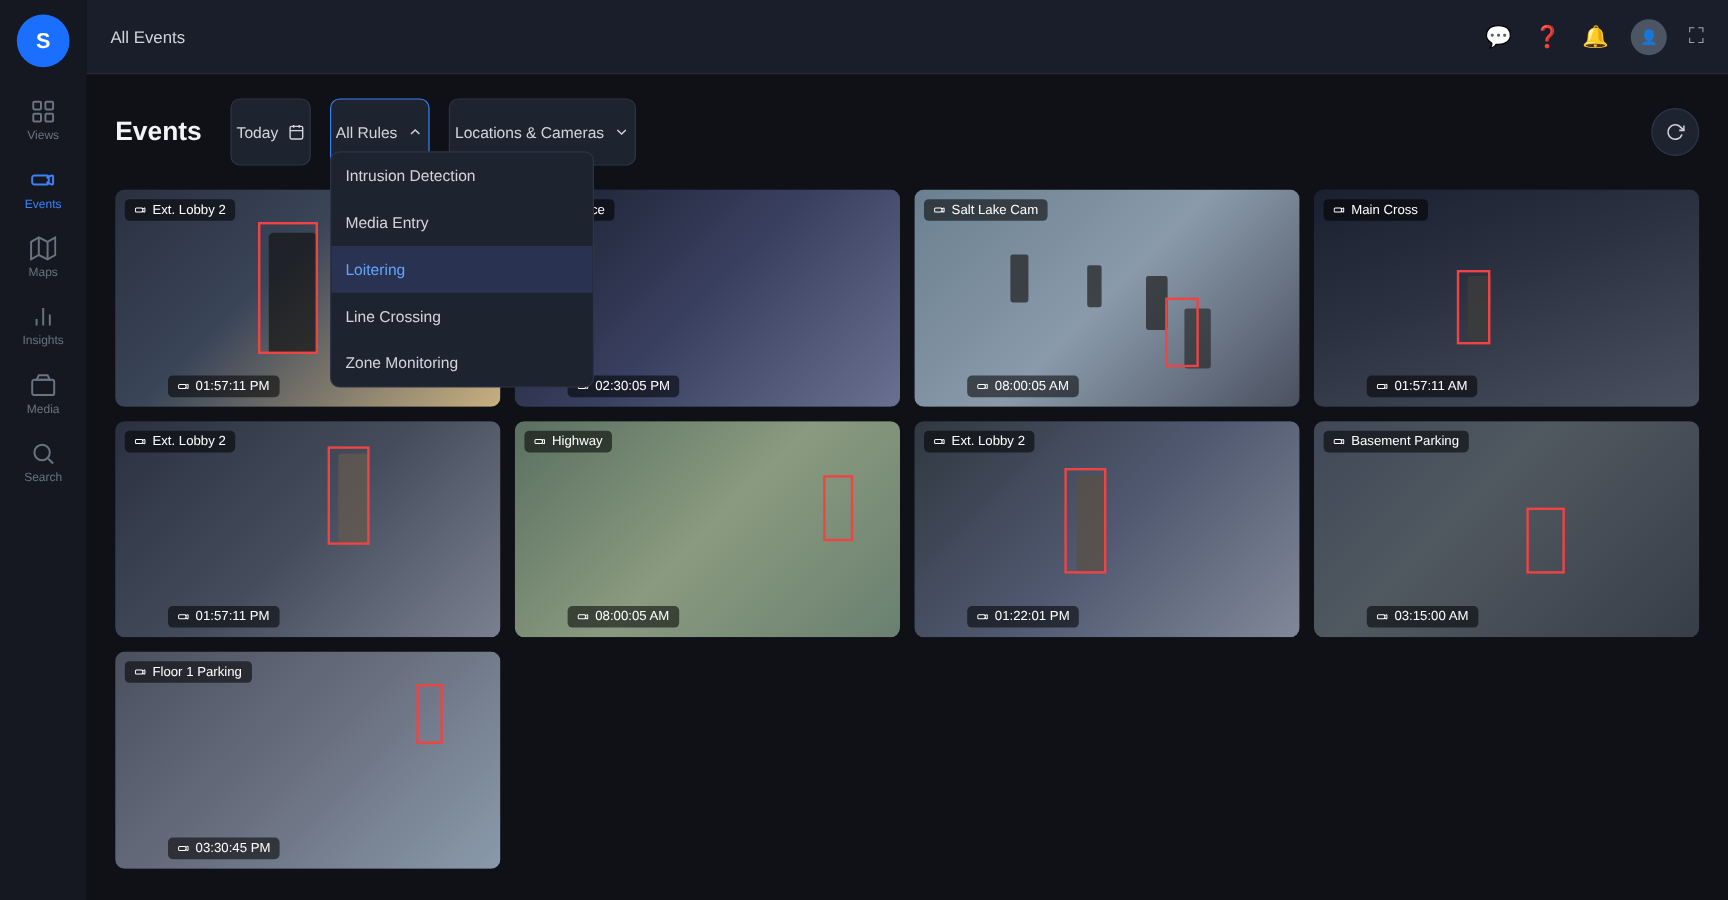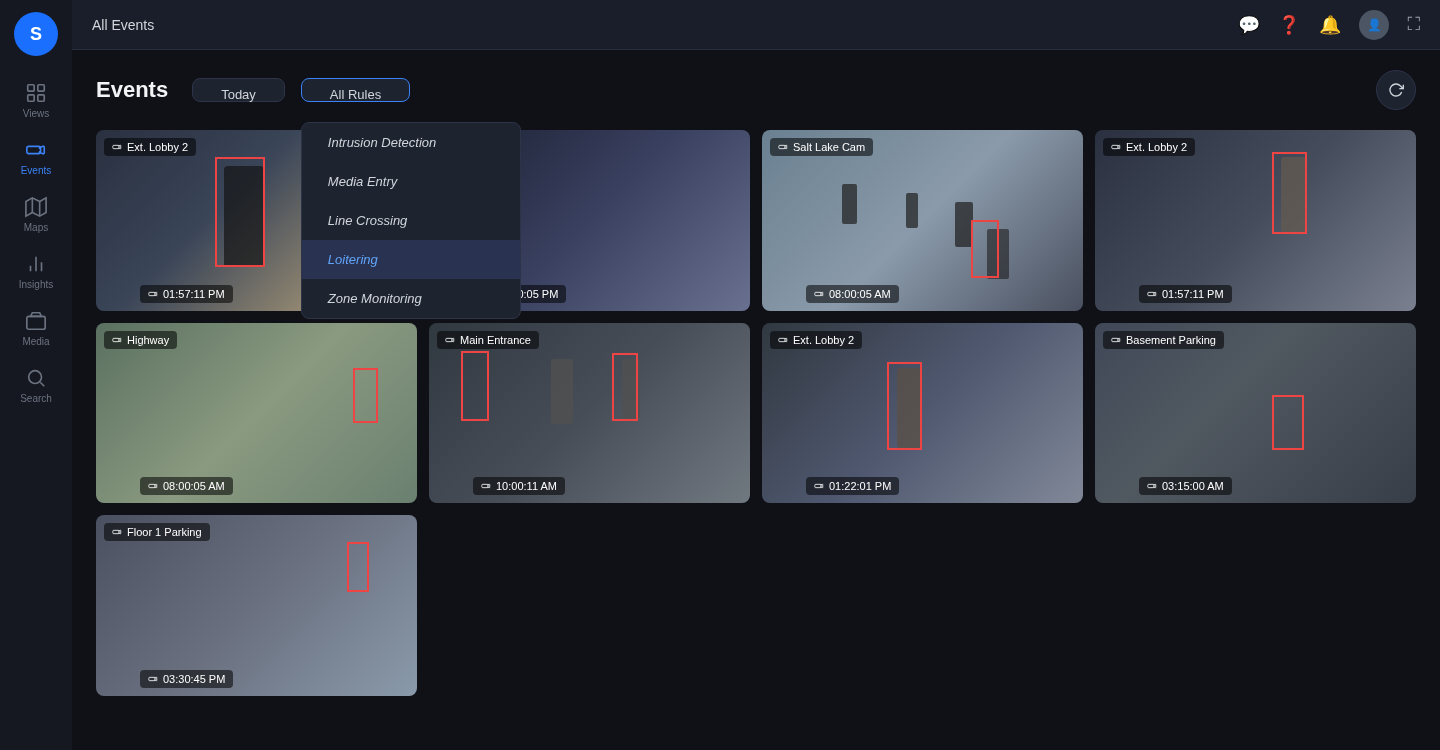--- a/index.html
+++ b/index.html
@@ -57,21 +57,21 @@
     }
 
     
     .main {
       flex: 1;
       display: flex;
       flex-direction: column;
       overflow: hidden;
     }
     .topbar {
-      height: 50px;
+      height: 62px;
       background: #1a1e2a;
       display: flex;
       align-items: center;
       padding: 0 20px;
       border-bottom: 1px solid #2a2f3d;
       justify-content: space-between;
     }
     .topbar-title {
       font-size: 14px;
       color: #d1d5db;
@@ -116,28 +116,27 @@
       font-size: 22px;
       font-weight: 600;
       color: #f3f4f6;
       margin-right: 8px;
     }
     .filter-btn {
       background: #1e2330;
       border: 1px solid #2e3448;
       color: #d1d5db;
       border-radius: 8px;
-      padding: 8px 28px;
+      padding: 8px 4px;
       font-size: 13px;
       cursor: pointer;
       display: flex;
       align-items: center;
       gap: 8px;
-      height: 24px;
-      flex-direction: column;
+      height: 56px;
     }
     .filter-btn.active-dropdown {
       border-color: #3b82f6;
       text-align: right;
     }
     .refresh-btn {
       margin-left: auto;
       background: #1e2330;
       border: 1px solid #2e3448;
       color: #d1d5db;
@@ -160,25 +159,24 @@
       top: 44px;
       left: 0;
       width: 220px;
       background: #1e2330;
       border: 1px solid #2e3448;
       border-radius: 8px;
       z-index: 100;
       overflow: hidden;
     }
     .dropdown-item {
-      padding: 12px 26px;
+      padding: 12px 12px;
       font-size: 13px;
       color: #d1d5db;
       cursor: pointer;
-      font-style: italic;
     }
     .dropdown-item.selected {
       background: #2a3252;
       color: #60a5fa;
     }
 
     
     .events-grid {
       display: grid;
       grid-template-columns: repeat(4, 1fr);
@@ -337,32 +335,38 @@
             <polyline points="18 15 12 9 6 15"></polyline>
           </svg>
         </button>
         <div class="dropdown-menu">
           <div class="dropdown-item">
             <span>Intrusion Detection</span>
           </div>
           <div class="dropdown-item">
             <span>Media Entry</span>
           </div>
-          <div class="dropdown-item">
-            <span>Line Crossing</span>
-          </div>
           <div class="dropdown-item selected">
             <span>Loitering</span>
           </div>
           <div class="dropdown-item">
+            <span>Line Crossing</span>
+          </div>
+          <div class="dropdown-item">
             <span>Zone Monitoring</span>
           </div>
         </div>
       </div>
 
+      <button class="filter-btn">
+        <span>Locations &amp; Cameras</span>
+        <svg width="14" height="14" viewBox="0 0 24 24" fill="none" stroke="currentColor" stroke-width="2">
+          <polyline points="6 9 12 15 18 9"></polyline>
+        </svg>
+      </button>
 
       <div class="refresh-btn">
         <svg width="16" height="16" viewBox="0 0 24 24" fill="none" stroke="currentColor" stroke-width="2">
           <polyline points="23 4 23 10 17 10"></polyline>
             <path d="M20.49 15a9 9 0 1 1-2.12-9.36L23 10"></path>
         </svg>
       </div>
     </div>
 
     <div class="events-grid">
@@ -418,20 +422,37 @@
         </div>
         <div class="card-time">
           <svg width="10" height="10" viewBox="0 0 24 24" fill="none" stroke="currentColor" stroke-width="2">
               <path d="M15 10l4.553-2.069A1 1 0 0121 8.87v6.26a1 1 0 01-1.447.9L15 14M4 8h11a2 2 0 012 2v4a2 2 0 01-2 2H4a2 2 0 01-2-2V10a2 2 0 012-2z"></path>
             </svg>
           <span>08:00:05 AM</span>
         </div>
       </div>
 
 
+      <div class="event-card">
+        <div class="event-card-bg scene-maincross"></div>
+        <div style="position:absolute;top:40%;left:40%;width:20px;height:55px;background:rgba(60,60,60,0.85);border-radius:3px;"></div>
+        <div class="detection-box" style="top:37%;left:37%;width:28px;height:62px;"></div>
+        <div class="card-label">
+          <svg width="10" height="10" viewBox="0 0 24 24" fill="none" stroke="currentColor" stroke-width="2">
+              <path d="M15 10l4.553-2.069A1 1 0 0121 8.87v6.26a1 1 0 01-1.447.9L15 14M4 8h11a2 2 0 012 2v4a2 2 0 01-2 2H4a2 2 0 01-2-2V10a2 2 0 012-2z"></path>
+            </svg>
+          <span>Main Cross</span>
+        </div>
+        <div class="card-time">
+          <svg width="10" height="10" viewBox="0 0 24 24" fill="none" stroke="currentColor" stroke-width="2">
+              <path d="M15 10l4.553-2.069A1 1 0 0121 8.87v6.26a1 1 0 01-1.447.9L15 14M4 8h11a2 2 0 012 2v4a2 2 0 01-2 2H4a2 2 0 01-2-2V10a2 2 0 012-2z"></path>
+            </svg>
+          <span>01:57:11 AM</span>
+        </div>
+      </div>
 
       <div class="event-card">
         <div class="event-card-bg scene-extlobby2"></div>
         <div style="position:absolute;top:15%;left:58%;width:25px;height:75px;background:rgba(100,90,80,0.75);border-radius:3px;"></div>
         <div class="detection-box" style="top:12%;left:55%;width:35px;height:82px;"></div>
         <div class="card-label">
           <svg width="10" height="10" viewBox="0 0 24 24" fill="none" stroke="currentColor" stroke-width="2">
               <path d="M15 10l4.553-2.069A1 1 0 0121 8.87v6.26a1 1 0 01-1.447.9L15 14M4 8h11a2 2 0 012 2v4a2 2 0 01-2 2H4a2 2 0 01-2-2V10a2 2 0 012-2z"></path>
             </svg>
           <span>Ext. Lobby 2</span>
@@ -455,39 +476,20 @@
           <span>Highway</span>
         </div>
         <div class="card-time">
           <svg width="10" height="10" viewBox="0 0 24 24" fill="none" stroke="currentColor" stroke-width="2">
               <path d="M15 10l4.553-2.069A1 1 0 0121 8.87v6.26a1 1 0 01-1.447.9L15 14M4 8h11a2 2 0 012 2v4a2 2 0 01-2 2H4a2 2 0 01-2-2V10a2 2 0 012-2z"></path>
             </svg>
           <span>08:00:05 AM</span>
         </div>
       </div>
 
-      <div class="event-card">
-        <div class="event-card-bg scene-mainentrance"></div>
-        <div style="position:absolute;top:20%;left:38%;width:22px;height:65px;background:rgba(80,80,80,0.8);border-radius:3px;"></div>
-        <div style="position:absolute;top:20%;left:60%;width:18px;height:60px;background:rgba(80,80,80,0.8);border-radius:3px;"></div>
-        <div class="detection-box" style="top:17%;left:57%;width:26px;height:68px;"></div>
-        <div class="detection-box" style="top:16%;left:10%;width:28px;height:70px;"></div>
-        <div class="card-label">
-          <svg width="10" height="10" viewBox="0 0 24 24" fill="none" stroke="currentColor" stroke-width="2">
-              <path d="M15 10l4.553-2.069A1 1 0 0121 8.87v6.26a1 1 0 01-1.447.9L15 14M4 8h11a2 2 0 012 2v4a2 2 0 01-2 2H4a2 2 0 01-2-2V10a2 2 0 012-2z"></path>
-            </svg>
-          <span>Main Entrance</span>
-        </div>
-        <div class="card-time">
-          <svg width="10" height="10" viewBox="0 0 24 24" fill="none" stroke="currentColor" stroke-width="2">
-              <path d="M15 10l4.553-2.069A1 1 0 0121 8.87v6.26a1 1 0 01-1.447.9L15 14M4 8h11a2 2 0 012 2v4a2 2 0 01-2 2H4a2 2 0 01-2-2V10a2 2 0 012-2z"></path>
-            </svg>
-          <span>10:00:11 AM</span>
-        </div>
-      </div>
 
       <div class="event-card">
         <div class="event-card-bg scene-extlobby3"></div>
         <div style="position:absolute;top:25%;left:42%;width:25px;height:80px;background:rgba(90,80,70,0.75);border-radius:3px;"></div>
         <div class="detection-box" style="top:22%;left:39%;width:35px;height:88px;"></div>
         <div class="card-label">
           <svg width="10" height="10" viewBox="0 0 24 24" fill="none" stroke="currentColor" stroke-width="2">
               <path d="M15 10l4.553-2.069A1 1 0 0121 8.87v6.26a1 1 0 01-1.447.9L15 14M4 8h11a2 2 0 012 2v4a2 2 0 01-2 2H4a2 2 0 01-2-2V10a2 2 0 012-2z"></path>
             </svg>
           <span>Ext. Lobby 2</span>

